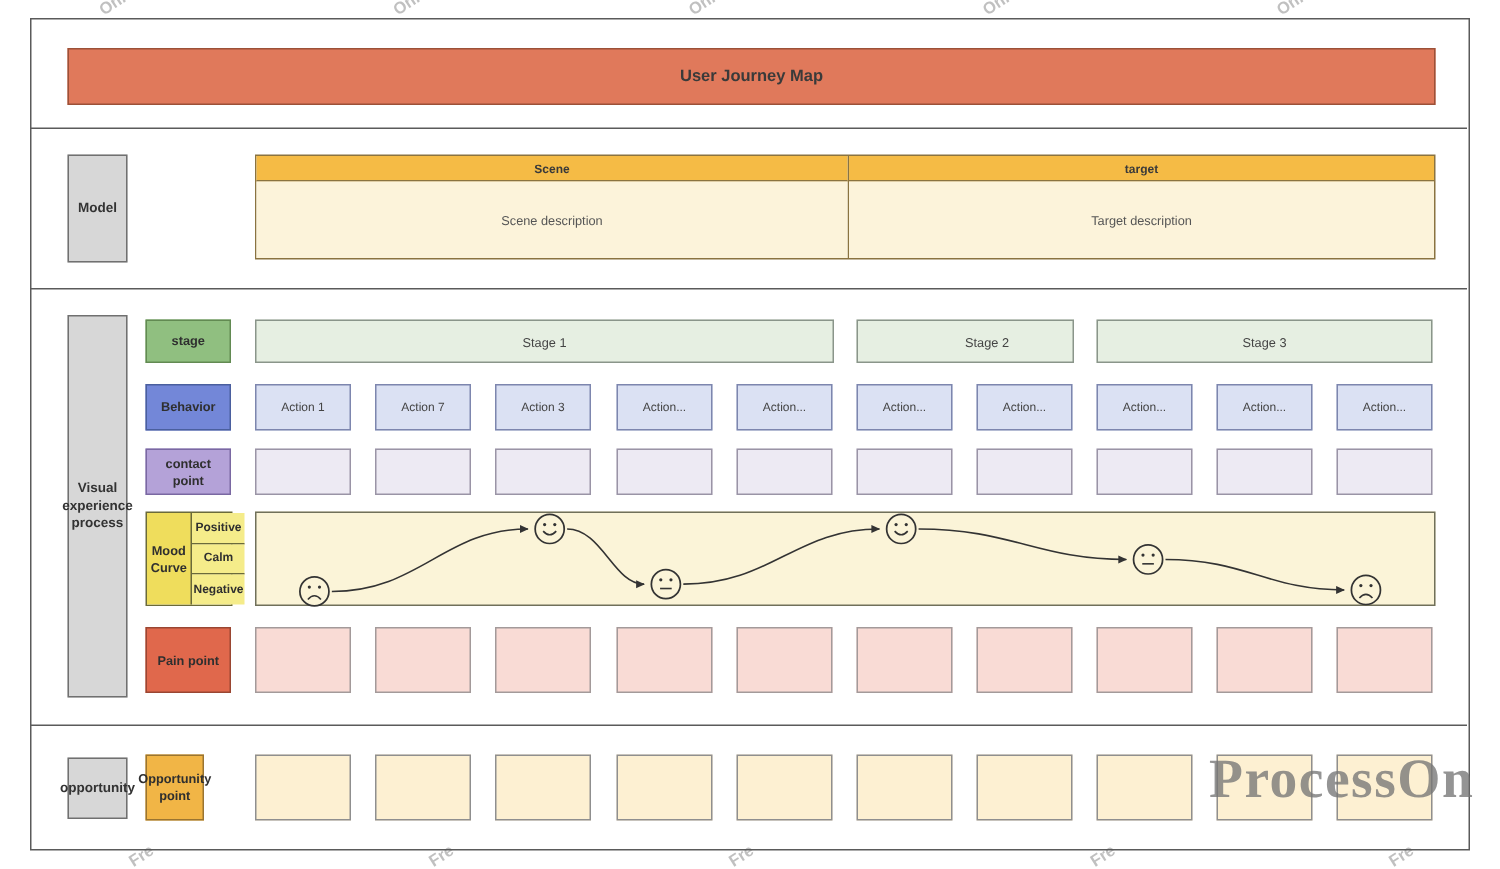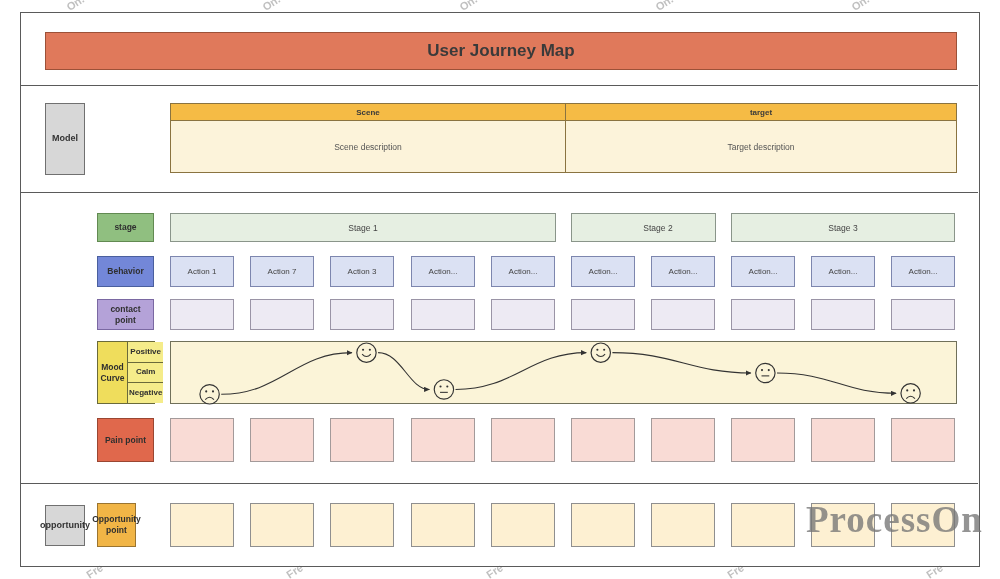--- a/index.html
+++ b/index.html
@@ -8,21 +8,21 @@
 
   .frame{position:absolute;left:20px;top:12px;width:958px;height:553px;
          border:1.5px solid #5a5a5a;z-index:2;background:transparent;}
   .divider{position:absolute;left:20px;width:958px;height:0;
            border-top:1.5px solid #5a5a5a;z-index:2;}
 
   .shape{position:absolute;box-sizing:border-box;display:flex;align-items:center;
          justify-content:center;text-align:center;color:#333;z-index:3;}
 
   .title-bar{left:45px;top:32px;width:912px;height:38px;background:var(--title-bg);
-             border:1px solid #9c5138;font-weight:bold;font-size:17px;color:#3a3a3a;}
+             border:1px solid #9c5138;font-weight:bold;font-size:11px;color:#3a3a3a;}
 
   .gray-label{background:var(--gray-label);border:1px solid #707070;font-size:9px;
               font-weight:bold;padding:2px;line-height:1.3;word-wrap:break-word;}
   .model-label{left:45px;top:103px;width:40px;height:72px;}
   .process-label{left:45px;top:210px;width:40px;height:255px;}
   .opp-gray{left:45px;top:505px;width:40px;height:41px;text-align:center;}
 
   .headered-box{position:absolute;box-sizing:border-box;border:1px solid #8a7340;
                 display:flex;flex-direction:column;z-index:3;}
   .output-user{left:97px;top:103px;width:57px;height:71px;}
@@ -98,20 +98,21 @@
     <div class="st-col scene-col">
       <div class="hb-header">Scene</div>
       <div class="hb-body">Scene description</div>
     </div>
     <div class="st-col target-col">
       <div class="hb-header">target</div>
       <div class="hb-body">Target description</div>
     </div>
   </div>
 
+  <div class="shape gray-label process-label">Visual experience process</div>
 
   <div class="shape row-label stage-label">stage</div>
   <div class="shape row-label behavior-label">Behavior</div>
   <div class="shape row-label contact-label">contact point</div>
 
   <div class="mood-block">
     <div class="mood-main">Mood Curve</div>
     <div class="mood-levels">
       <div class="mood-level">Positive</div>
       <div class="mood-level">Calm</div>

